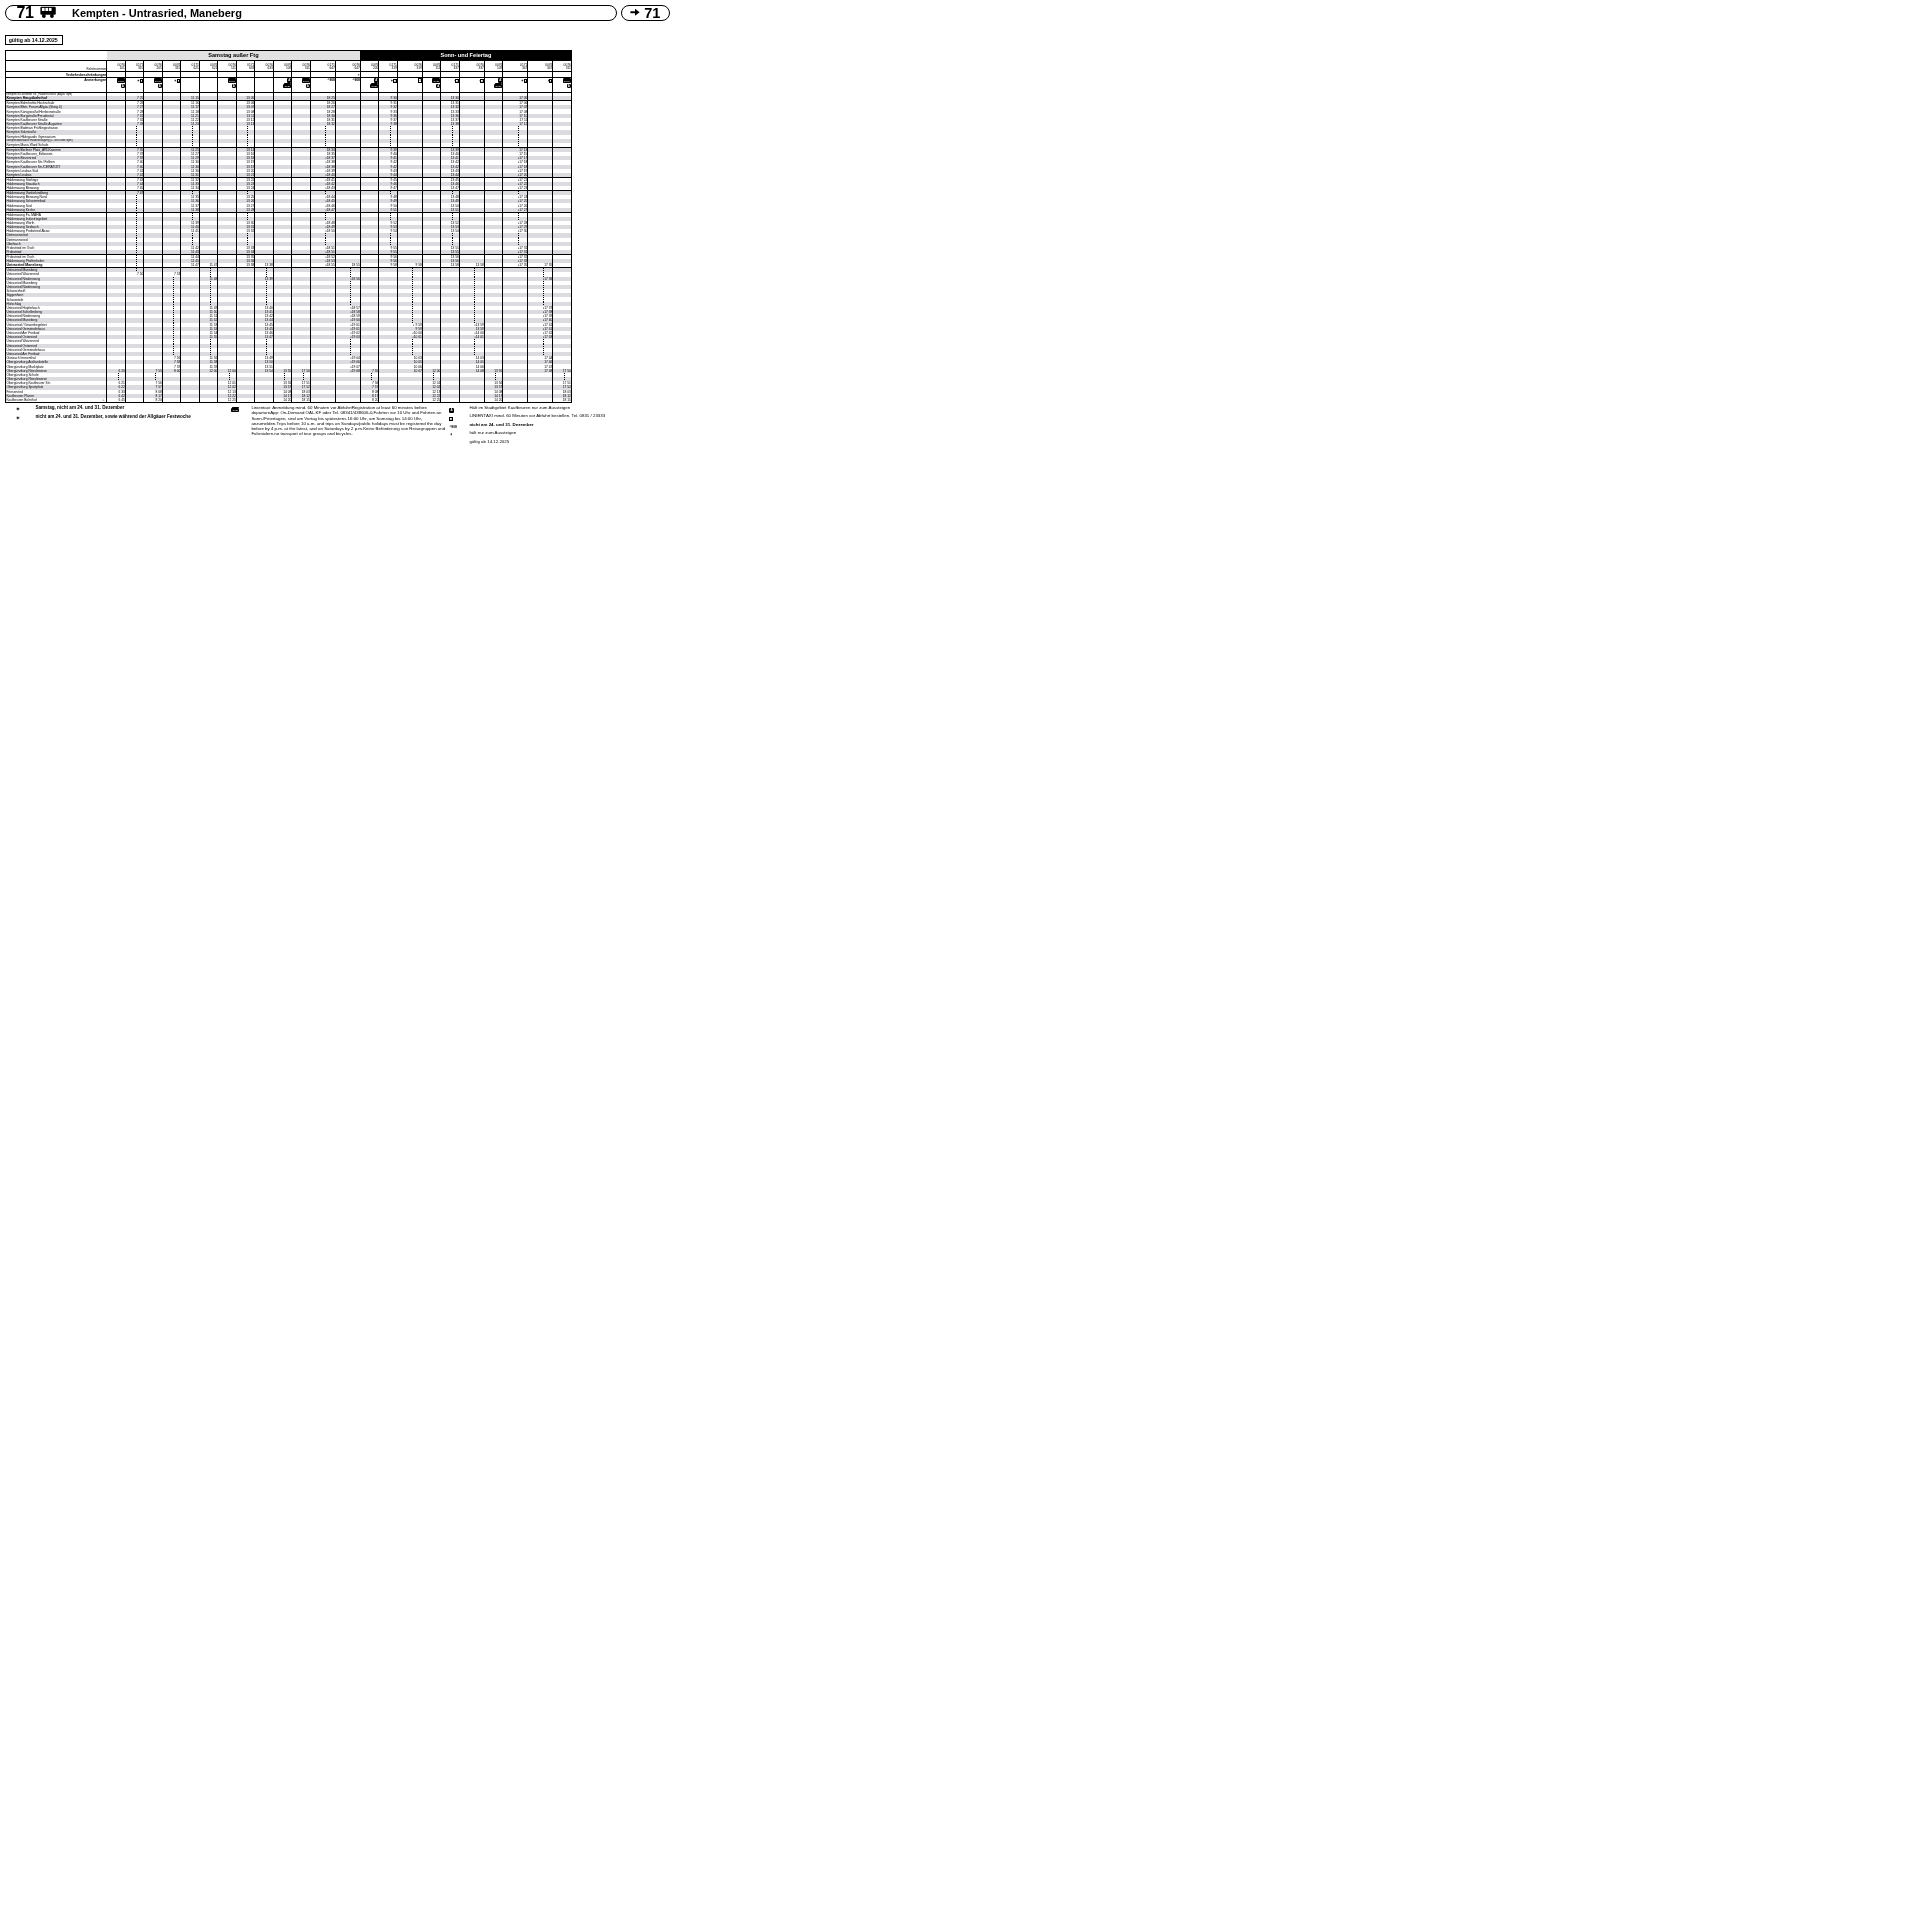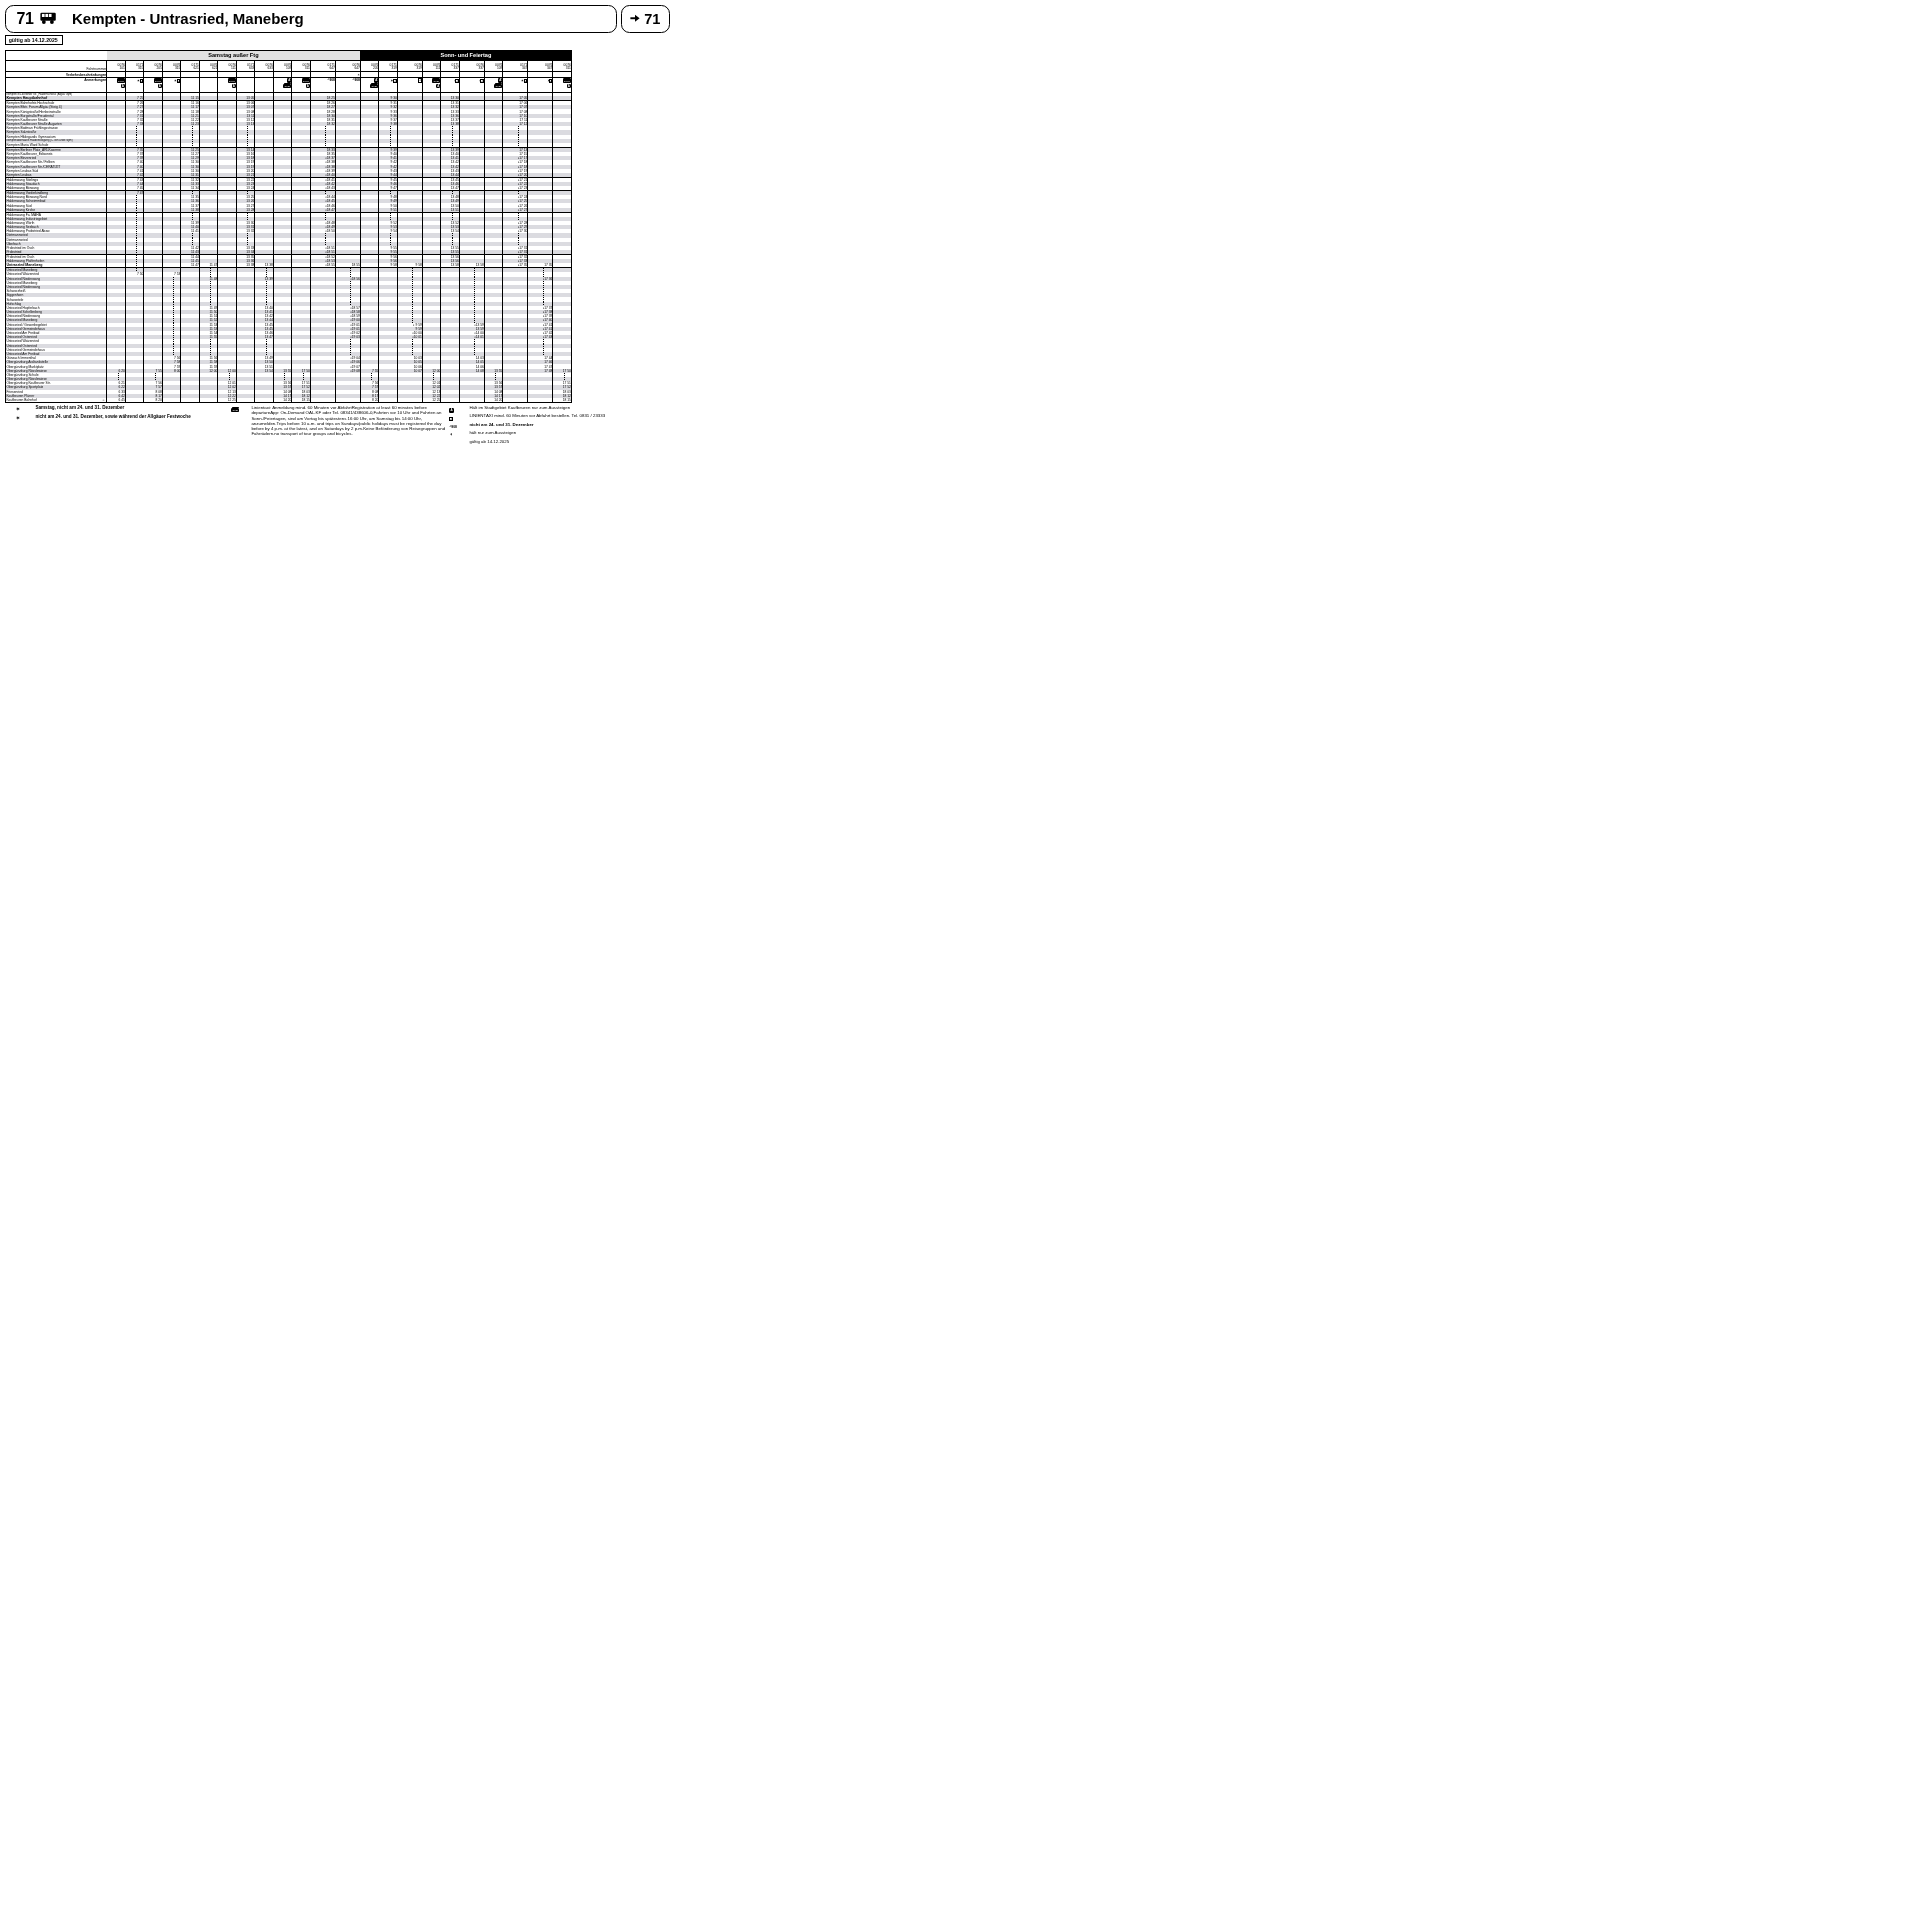--- a/index.html
+++ b/index.html
@@ -1,26 +1,26 @@
 <!DOCTYPE html>
 <html style="font-size:6.2px"><head>
 <meta charset="utf-8">
 <style>
   * { box-sizing: border-box; }
   html,body { margin:0; padding:0; background:#fff; color:#000;
     font-family:"Liberation Sans", sans-serif; }
   body { width:676px; height:478px; position:relative; }
 
   
-  .banner { position:absolute; left:5.4px; top:4.6px; right:6.2px; height:28px; display:flex; }
+  .banner { position:absolute; left:5.4px; top:4.6px; right:6.2px; height:16px; display:flex; }
   .banner-main { flex:1; border:1.3px solid #000; border-radius:8.5px;
     display:flex; align-items:center; gap:6.2px; padding:0 10px; background:#fff; }
   .route-num { font-size:16px; font-weight:bold; letter-spacing:-0.4px; }
   .bus-icon svg { width:17.7px; height:12.3px; display:block; }
-  .line-title { font-size:15px; font-weight:bold; margin-left:8.5px; }
+  .line-title { font-size:11px; font-weight:bold; margin-left:8.5px; }
   .banner-right { width:49px; margin-left:3.9px; border:1.3px solid #000; border-radius:8.5px;
     display:flex; align-items:center; justify-content:center; gap:3.9px;
     font-size:14.6px; font-weight:bold; background:#fff; }
   .arrow-icon svg { width:10px; height:8.5px; display:block; }
 
   .validity-box { position:absolute; left:5.4px; top:35px; border:1.3px solid #000;
     padding:1.2px 4.6px 1.2px 2.3px; font-weight:bold; font-size:5.2px; }
 
   
   table.tt { position:absolute; left:5.4px; top:50px; border-collapse:collapse;

